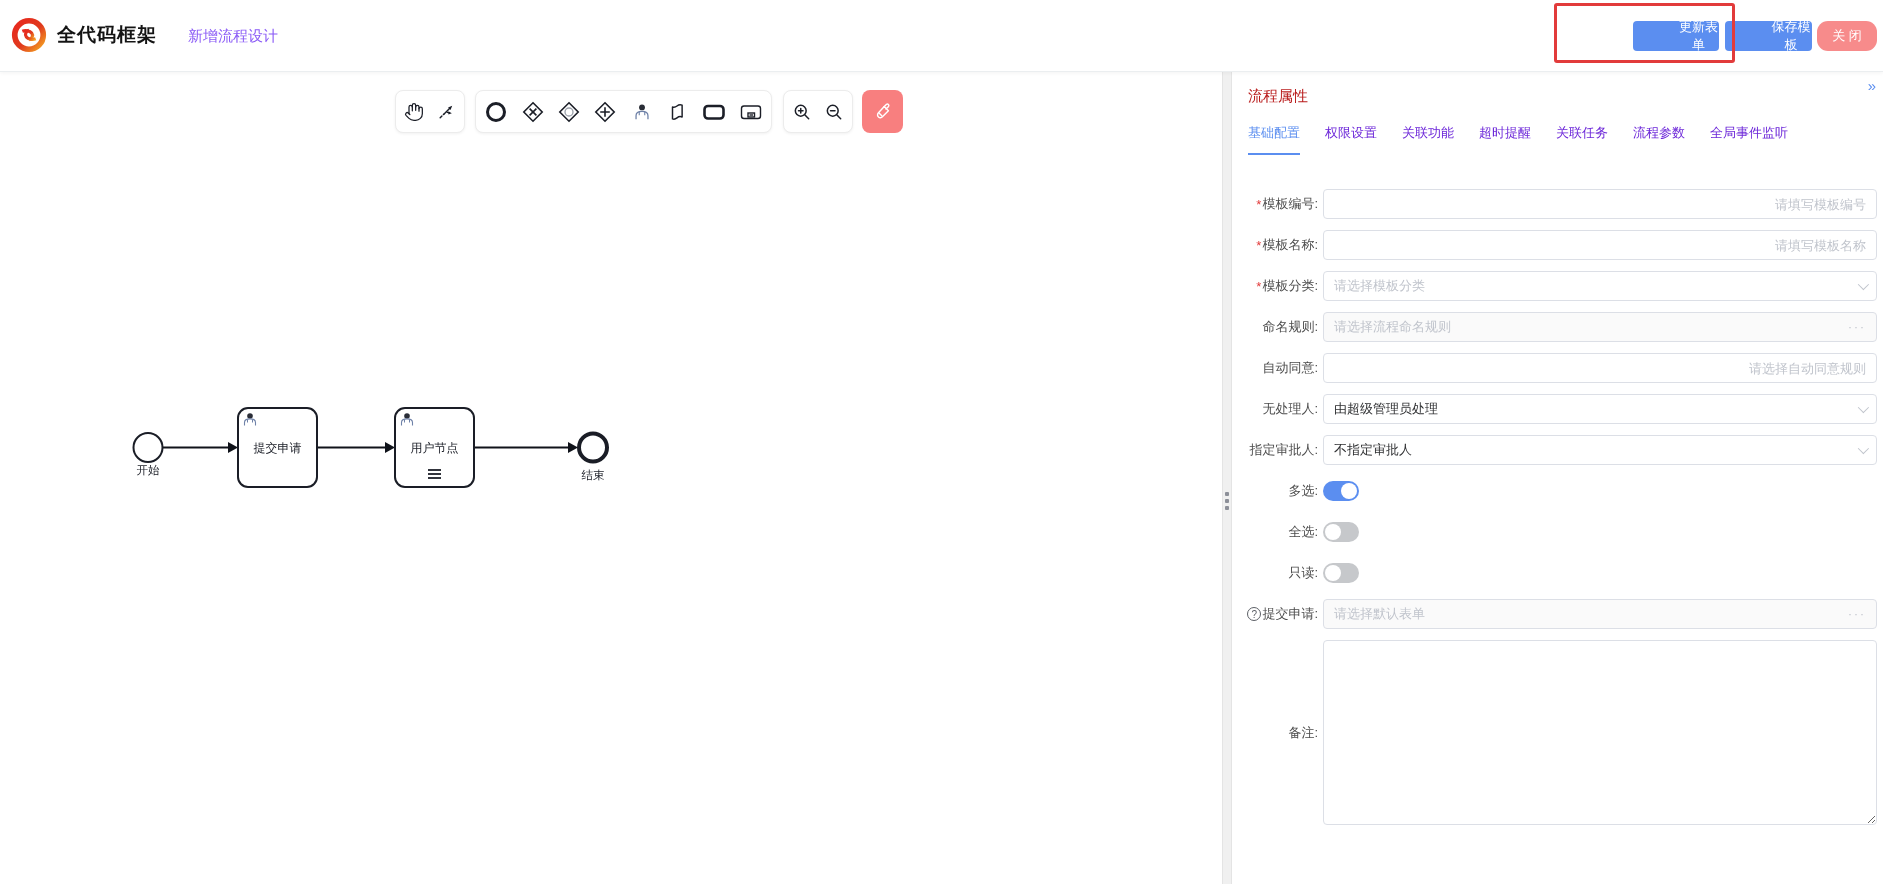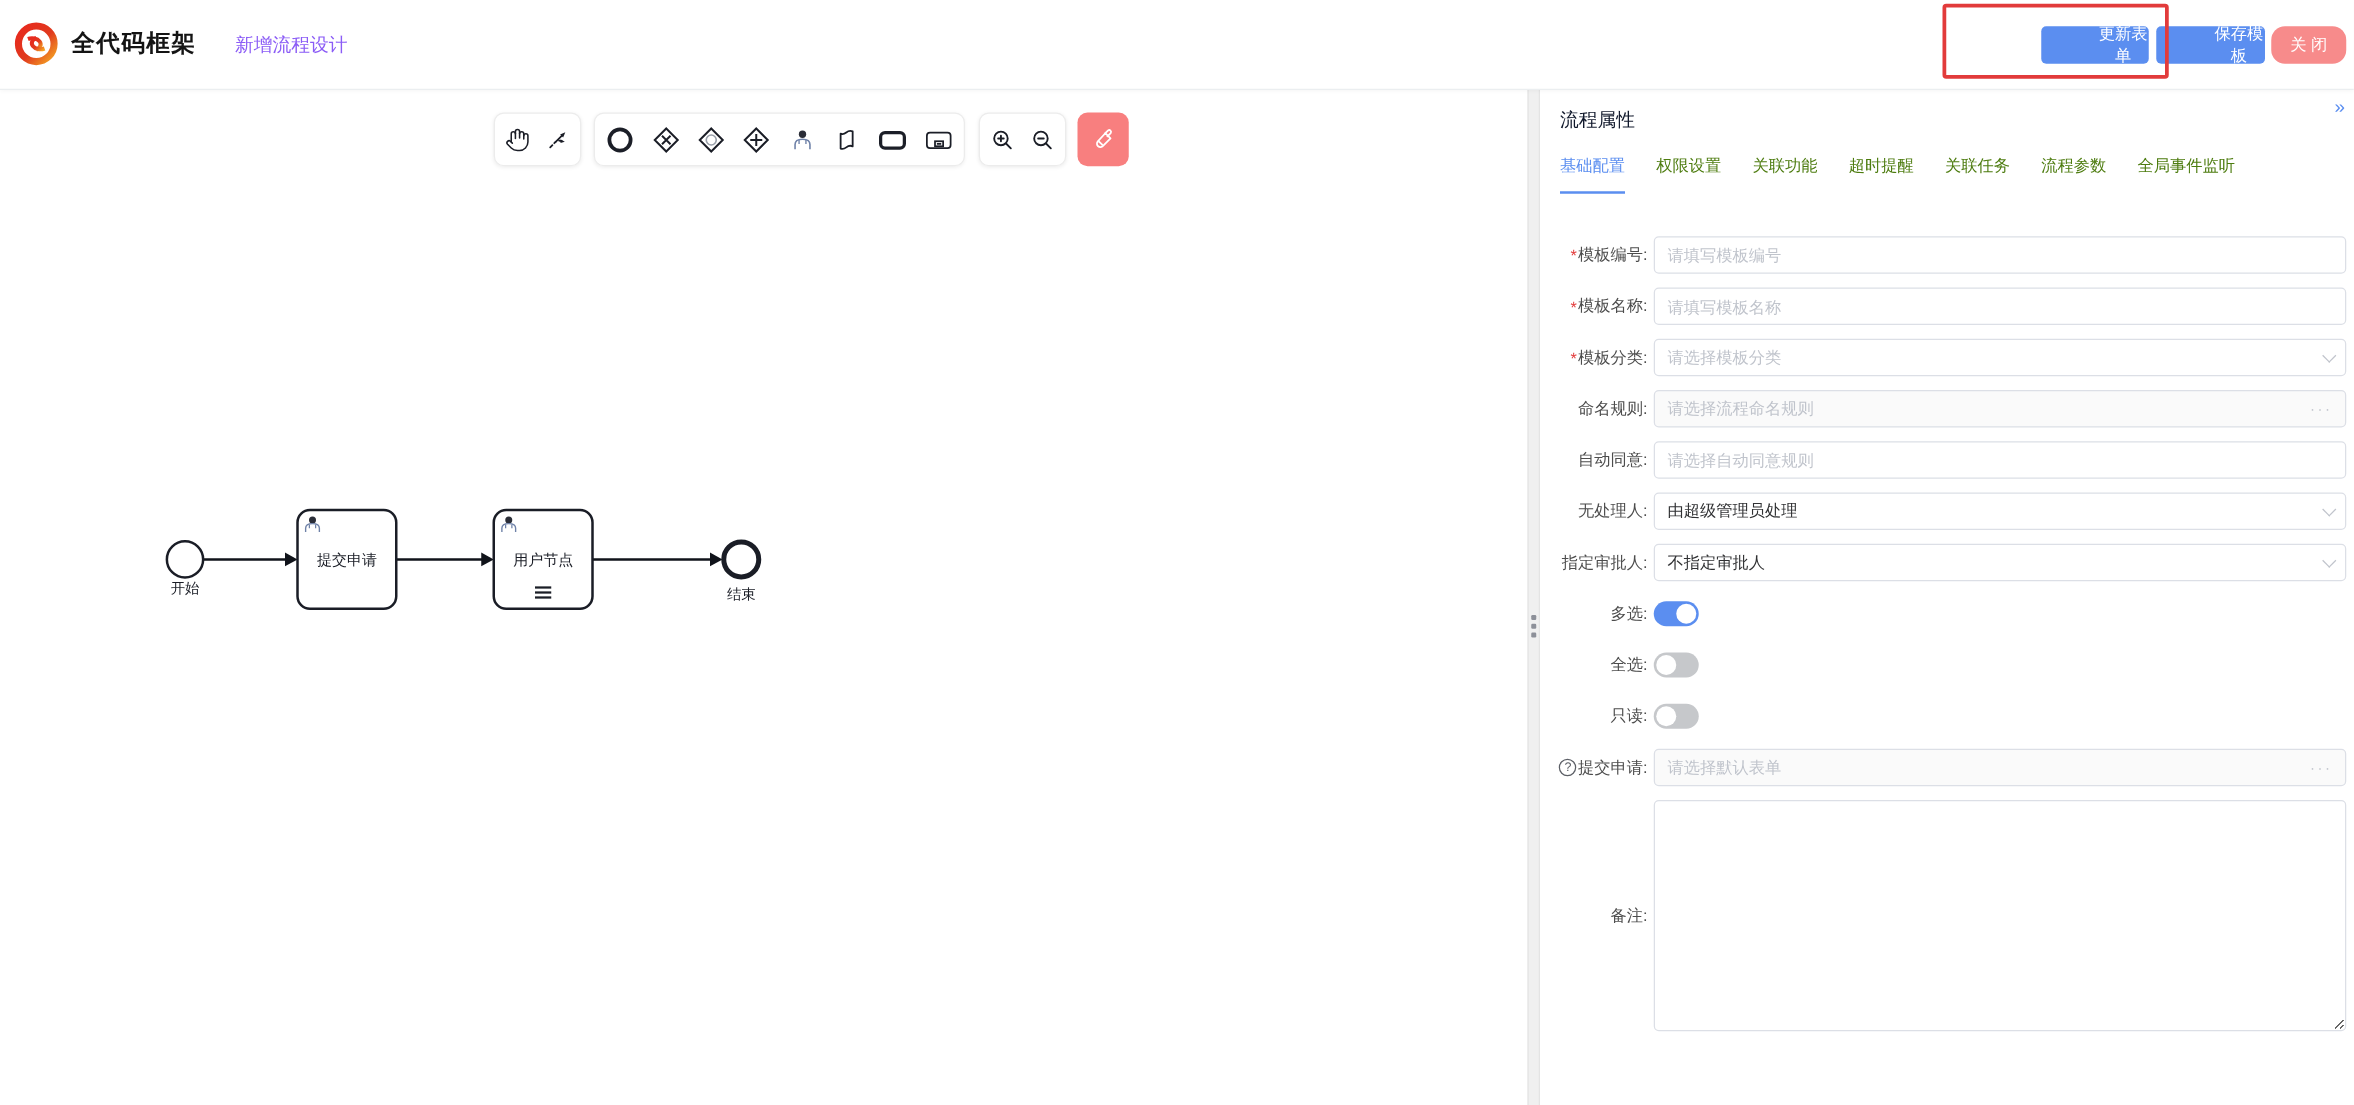--- a/index.html
+++ b/index.html
@@ -41,33 +41,33 @@
   
   .gutter { position:absolute; left:1222px; top:72px; width:10px; height:812px; background:#f0f0f0;
             border-left:1px solid #e4e4e4; border-right:1px solid #e4e4e4; cursor:col-resize; }
   .gutter-dots { position:absolute; left:2px; top:420px; width:5px; display:flex; flex-direction:column; gap:3px; }
   .gutter-dots i { width:4px; height:4px; border-radius:1px; background:#8d9099; }
 
   
   .panel { position:absolute; left:1232px; top:72px; width:651px; height:812px; background:#fff; }
   .panel-collapse { position:absolute; right:7px; top:6px; color:#5b8ef0; font-size:15px;
                     cursor:pointer; line-height:1; }
-  .panel-title { position:absolute; left:16px; top:15px; font-size:15px; color:#0f172a; }
+  .panel-title { position:absolute; left:16px; top:15px; font-size:15px; color:#b91c1c; }
   .tabs { position:absolute; left:16px; top:52px; display:flex; gap:25px;text-align:right; }
-  .tab { font-size:13px; color:#4d7c0f; padding-bottom:11px; cursor:pointer; border-bottom:2px solid transparent; white-space:nowrap; }
+  .tab { font-size:13px; color:#6d28d9; padding-bottom:11px; cursor:pointer; border-bottom:2px solid transparent; white-space:nowrap; }
   .tab.active { color:#5b8ef0; border-bottom-color:#5b8ef0; }
 
   .form { position:absolute; left:0; top:117px; width:651px; }
   .row { display:flex; align-items:center; margin:0 6px 11px 0; min-height:30px; }
   .row-label { width:91px; text-align:right; font-size:13px; color:#4d4d4d; flex:none;
                padding-right:5px; white-space:nowrap; display:flex; justify-content:flex-end; align-items:center; }
   .star { color:#e23b3b; margin-right:1px; }
   .control { flex:1; height:30px; border:1px solid #dcdfe6; border-radius:4px; background:#fff;
              display:flex; align-items:center; padding:0 10px; font-size:13px; color:#303133; }
-  .control input { flex:1; border:none; outline:none; font-size:13px; color:#303133; background:transparent; font-family:inherit; }
+  .control input { flex:1; border:none; outline:none; font-size:13px; color:#303133; background:transparent; font-family:inherit;text-align:right; }
   .control input::placeholder { color:#c0c4cc; }
   .control .ph { color:#c0c4cc; flex:1; }
   .control.gray { background:#fafafa; }
   .chevron { width:8px; height:8px; border-right:1.5px solid #c0c4cc; border-bottom:1.5px solid #c0c4cc;
              transform:rotate(45deg) translateY(-2px); margin-left:auto; flex:none; }
   .dots { color:#c0c4cc; margin-left:auto; letter-spacing:2px; font-size:12px; flex:none; }
   .switch { width:36px; height:20px; border-radius:10px; position:relative; cursor:pointer; flex:none; }
   .switch .knob { position:absolute; top:2px; width:16px; height:16px; border-radius:50%; background:#fff; }
   .switch.on  { background:#5b8ef0; } .switch.on .knob { right:2px; }
   .switch.off { background:#c6c8cb; } .switch.off .knob { left:2px; }

